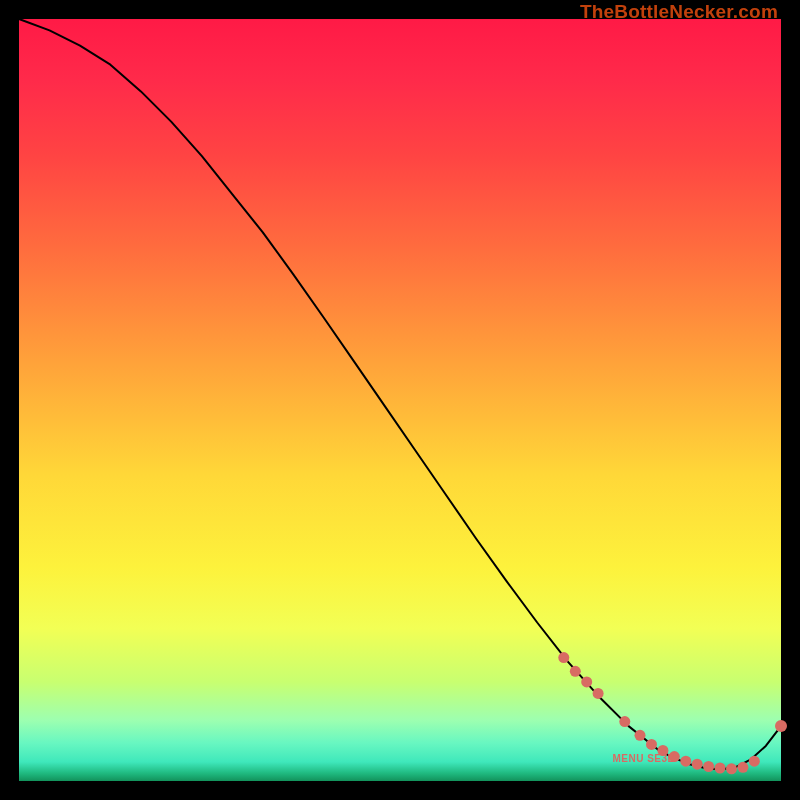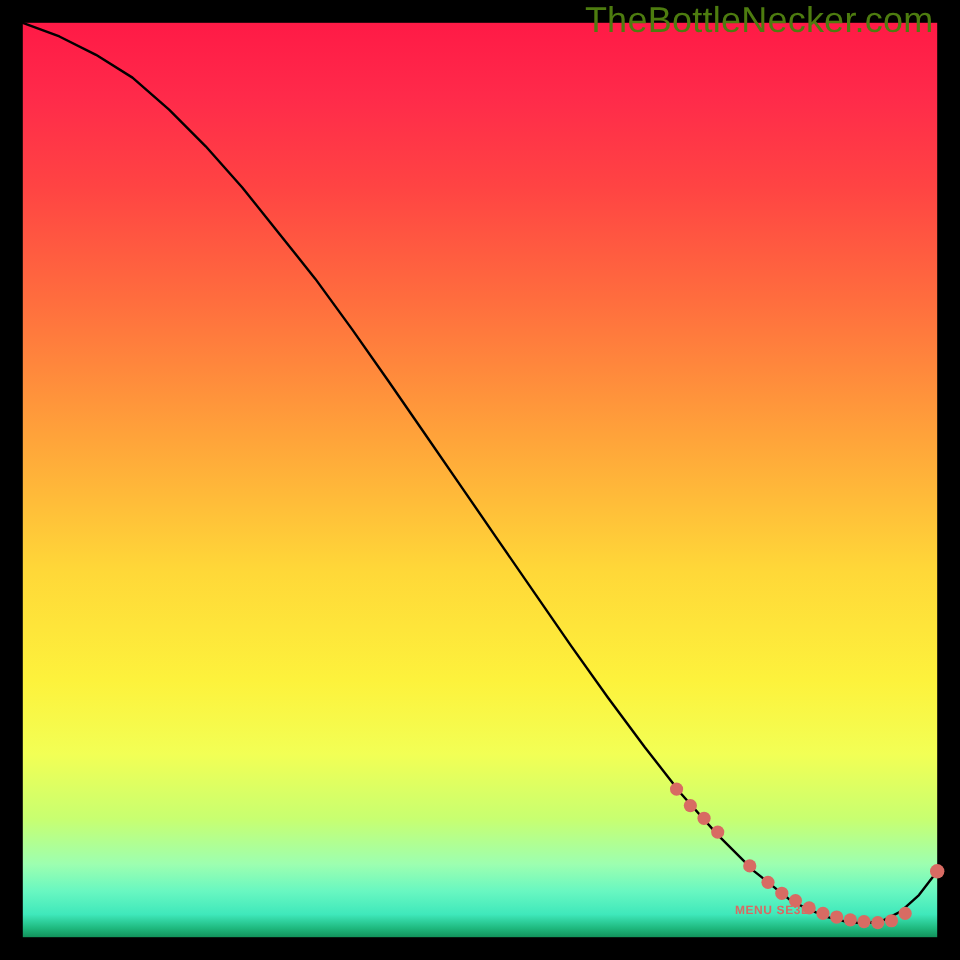--- a/index.html
+++ b/index.html
@@ -38,23 +38,23 @@
       #68f7c1 95%,
       #3fe8bb 97.5%,
       #1fb97f 99%,
       #12925b 100%
     );
   }
   .watermark {
     position: absolute;
     top: 1px;
     right: 22px;
-    font-size: 30px;
-    font-weight: 400;
-    color: #4d7c0f;
+    font-size: 19px;
+    font-weight: 700;
+    color: #c2410c;
     letter-spacing: 0.2px;
     user-select: none;
   }
   svg.overlay {
     position: absolute;
     left: 19px;
     top: 19px;
     width: 762px;
     height: 762px;
     overflow: visible;

